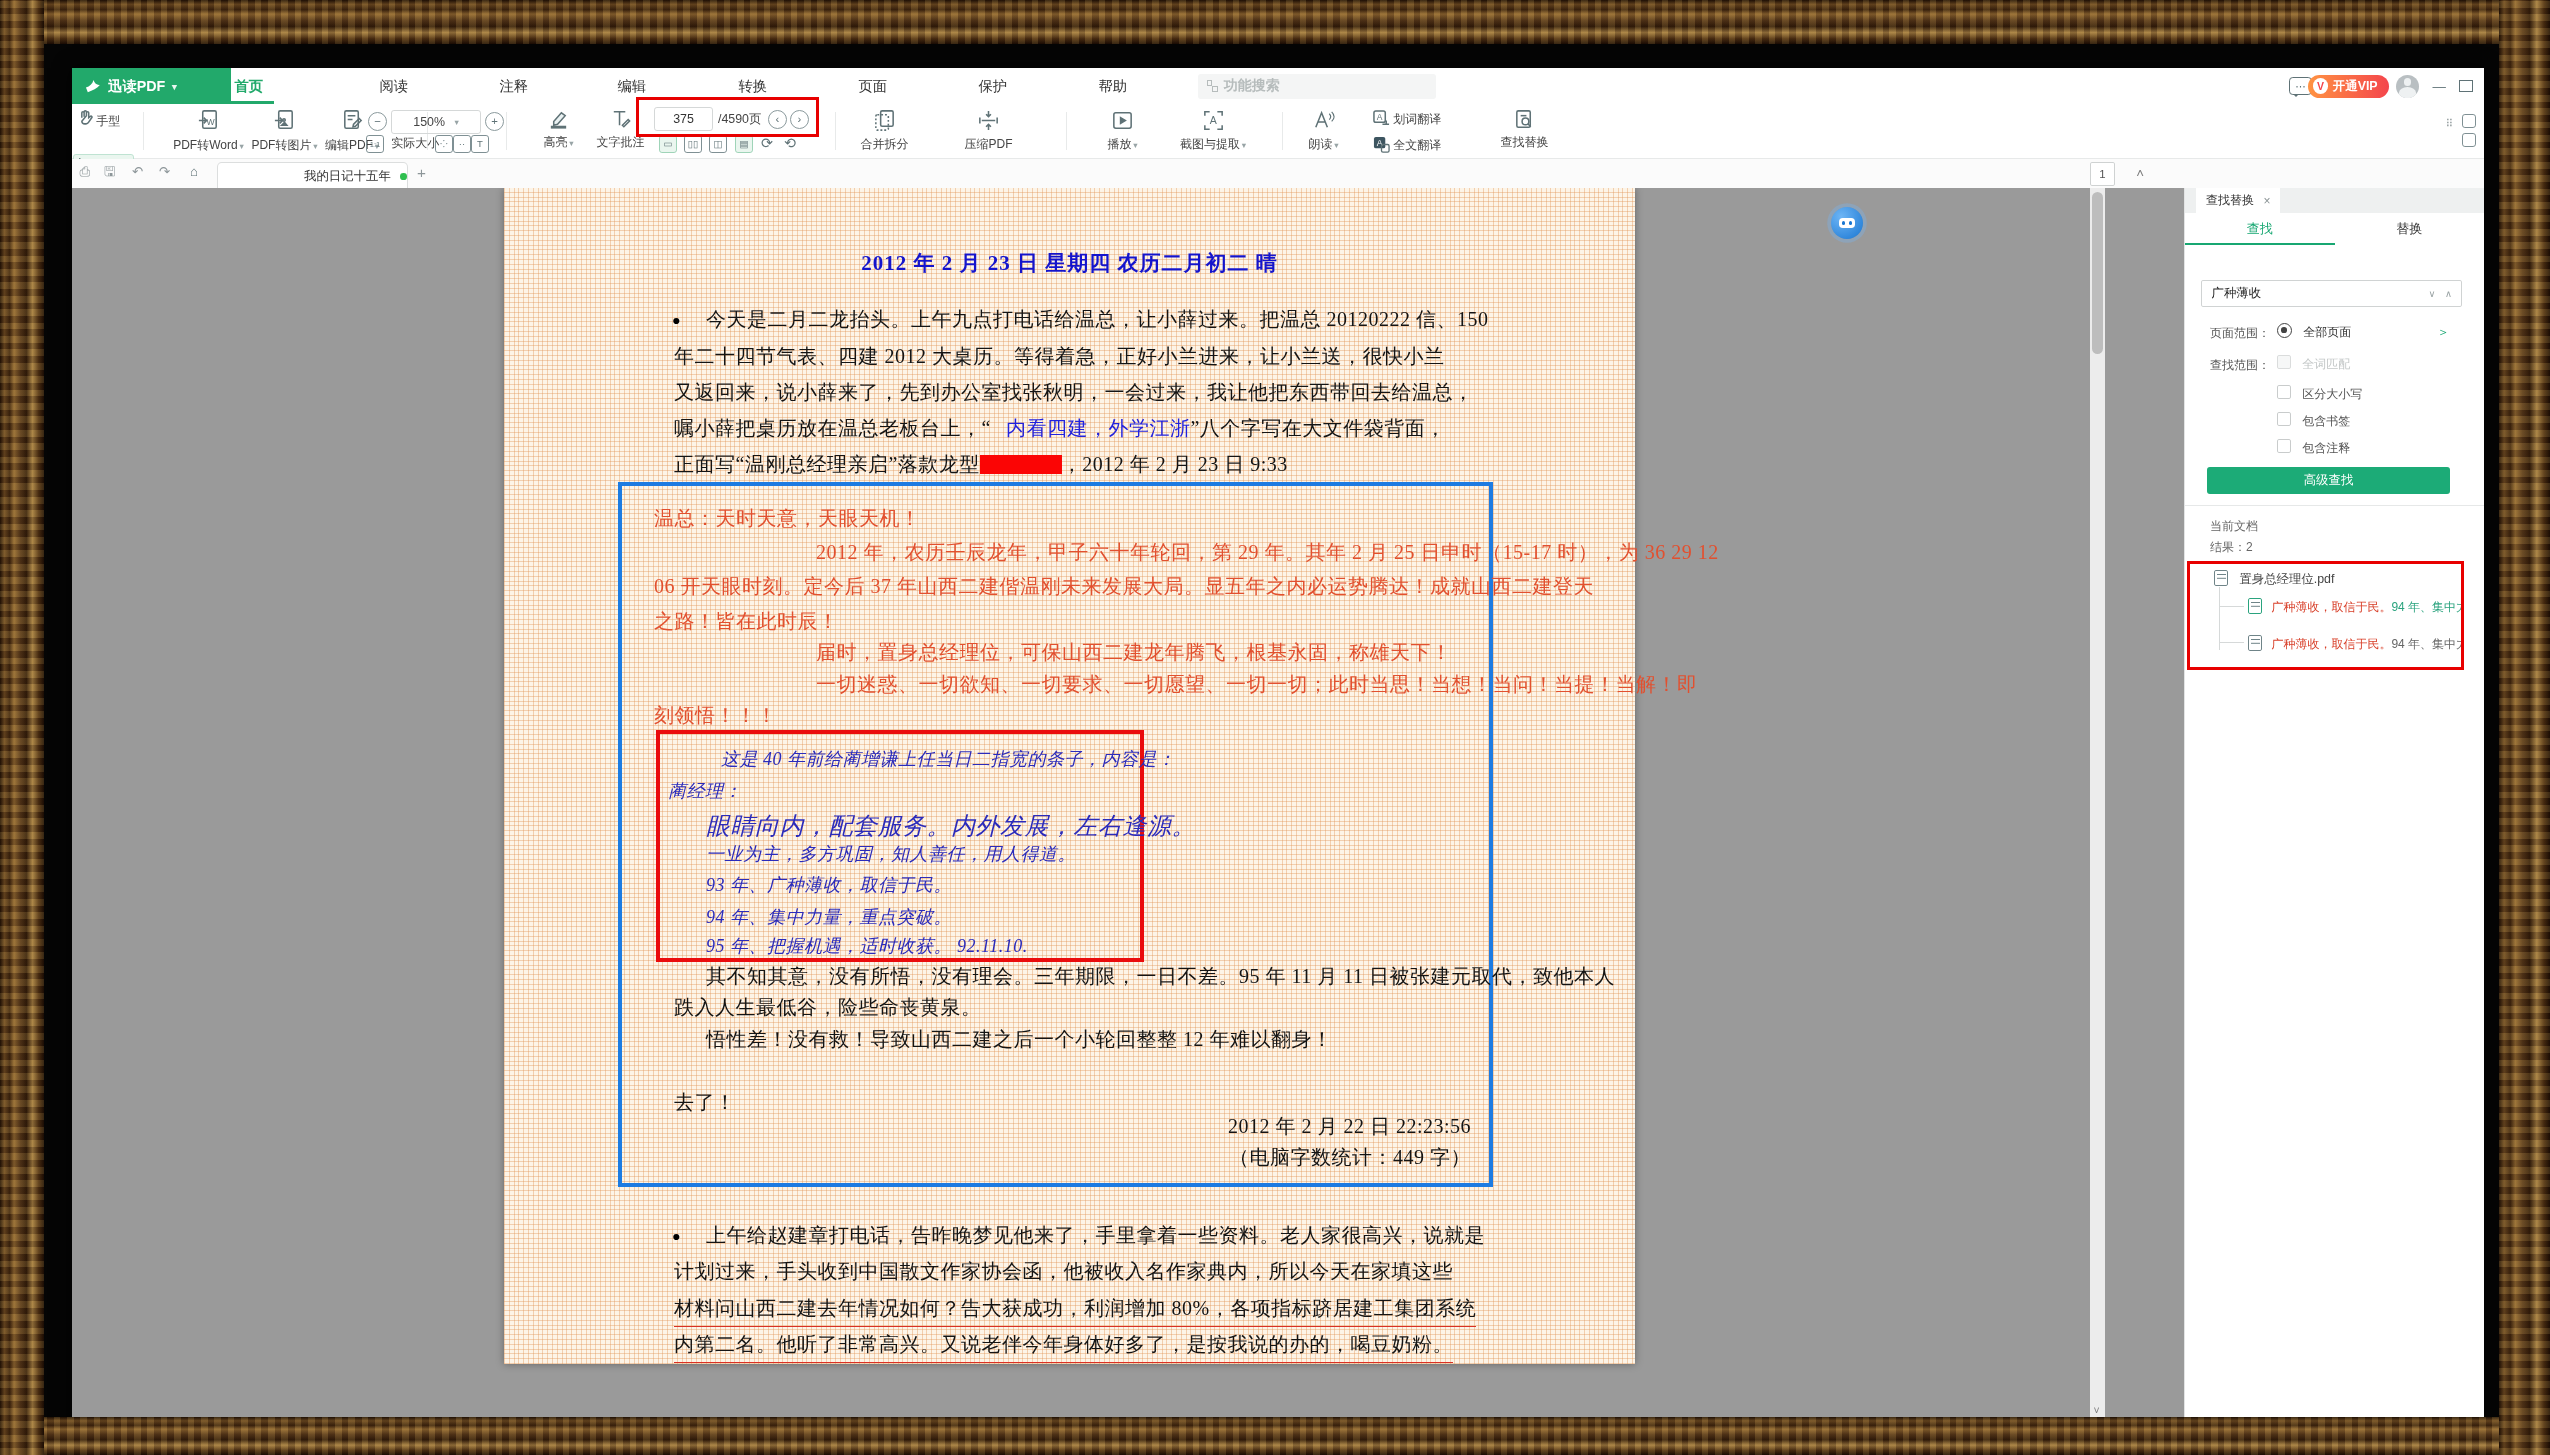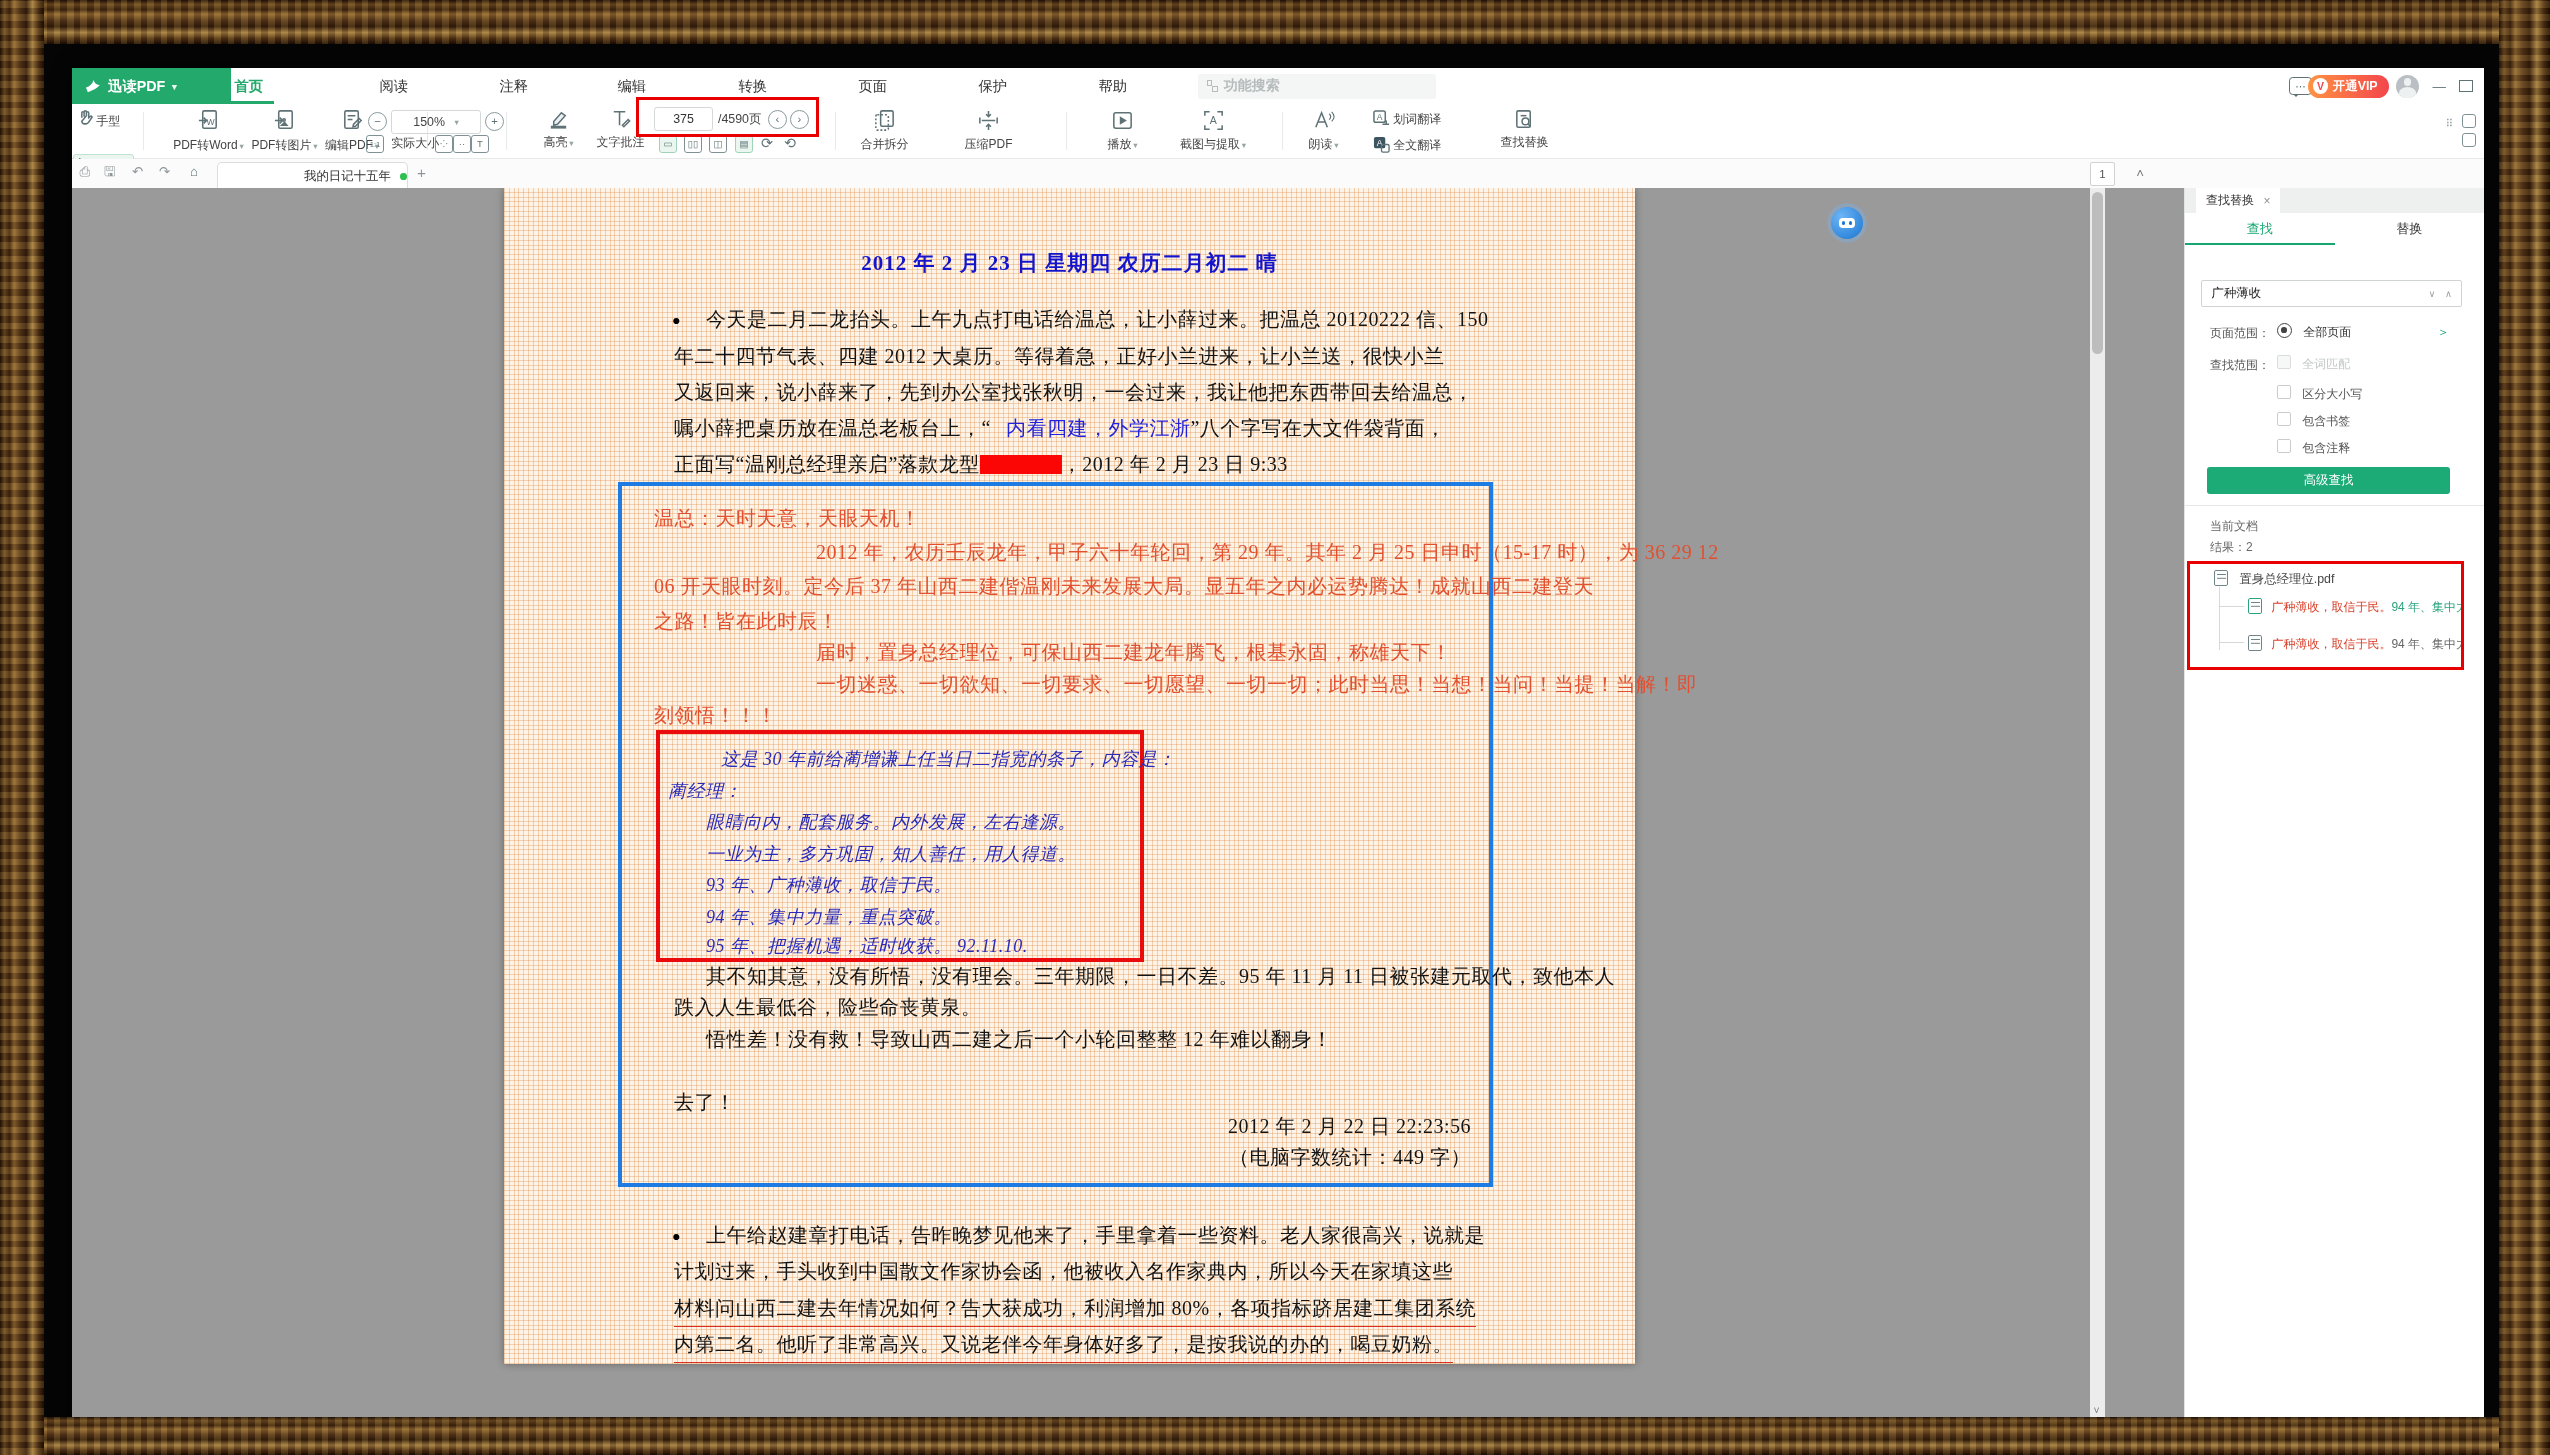--- a/index.html
+++ b/index.html
@@ -392,23 +392,23 @@
       <div class="bbox"></div>
       <div class="dline redline" style="left:150px;top:317px;">温总：天时天意，天眼天机！</div>
       <div class="dline redline" style="left:312px;top:351px;">2012 年，农历壬辰龙年，甲子六十年轮回，第 29 年。其年 2 月 25 日申时（15-17 时），为 36 29 12</div>
       <div class="dline redline" style="left:150px;top:385px;">06 开天眼时刻。定今后 37 年山西二建偕温刚未来发展大局。显五年之内必运势腾达！成就山西二建登天</div>
       <div class="dline redline" style="left:150px;top:420px;">之路！皆在此时辰！</div>
       <div class="dline redline" style="left:312px;top:451px;">届时，置身总经理位，可保山西二建龙年腾飞，根基永固，称雄天下！</div>
       <div class="dline redline" style="left:312px;top:483px;">一切迷惑、一切欲知、一切要求、一切愿望、一切一切；此时当思！当想！当问！当提！当解！即</div>
       <div class="dline redline" style="left:150px;top:514px;">刻领悟！！！</div>
 
       <div class="rbox"></div>
-      <div class="dline kai" style="left:217px;top:559px;font-size:18px;">这是 30 年前给蔺增谦上任当日二指宽的条子，内容是：</div>
+      <div class="dline kai" style="left:217px;top:559px;font-size:18px;">这是 40 年前给蔺增谦上任当日二指宽的条子，内容是：</div>
       <div class="dline kai" style="left:164px;top:591px;font-size:18px;">蔺经理：</div>
-      <div class="dline kai" style="left:202px;top:622px;font-size:18px;">眼睛向内，配套服务。内外发展，左右逢源。</div>
+      <div class="dline kai" style="left:202px;top:622px;font-size:24px;">眼睛向内，配套服务。内外发展，左右逢源。</div>
       <div class="dline kai" style="left:202px;top:654px;font-size:18px;">一业为主，多方巩固，知人善任，用人得道。</div>
       <div class="dline kai" style="left:202px;top:685px;font-size:18px;">93 年、广种薄收，取信于民。</div>
       <div class="dline kai" style="left:202px;top:717px;font-size:18px;">94 年、集中力量，重点突破。</div>
       <div class="dline kai" style="left:202px;top:746px;font-size:18px;">95 年、把握机遇，适时收获。  92.11.10.</div>
 
       <div class="dline" style="left:202px;top:775px;">其不知其意，没有所悟，没有理会。三年期限，一日不差。95 年 11 月 11 日被张建元取代，致他本人</div>
       <div class="dline" style="left:170px;top:806px;">跌入人生最低谷，险些命丧黄泉。</div>
       <div class="dline" style="left:202px;top:838px;">悟性差！没有救！导致山西二建之后一个小轮回整整 12 年难以翻身！</div>
       <div class="dline" style="left:170px;top:901px;">去了！</div>
       <div class="dline" style="right:164px;top:925px;">2012 年 2 月 22 日 22:23:56</div>

